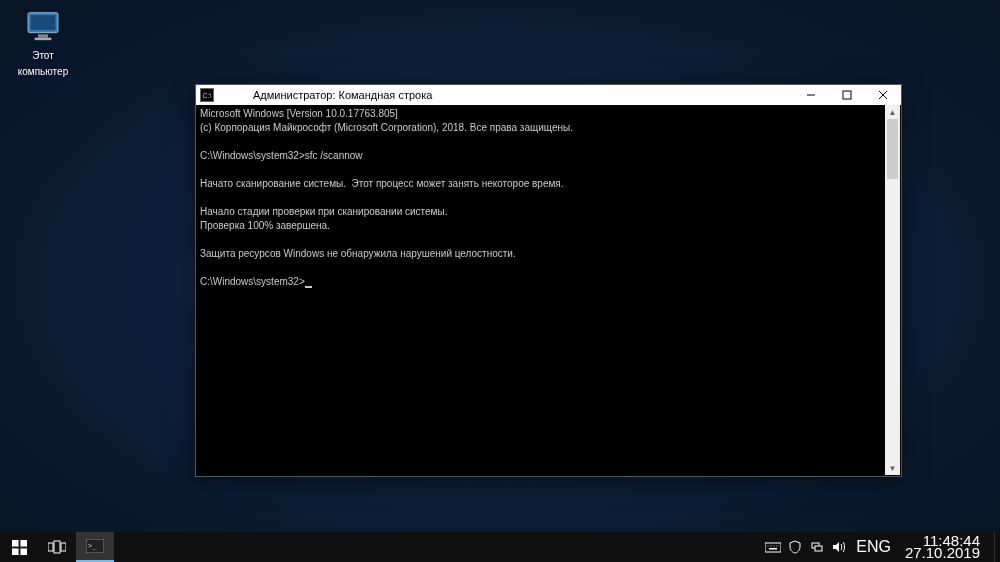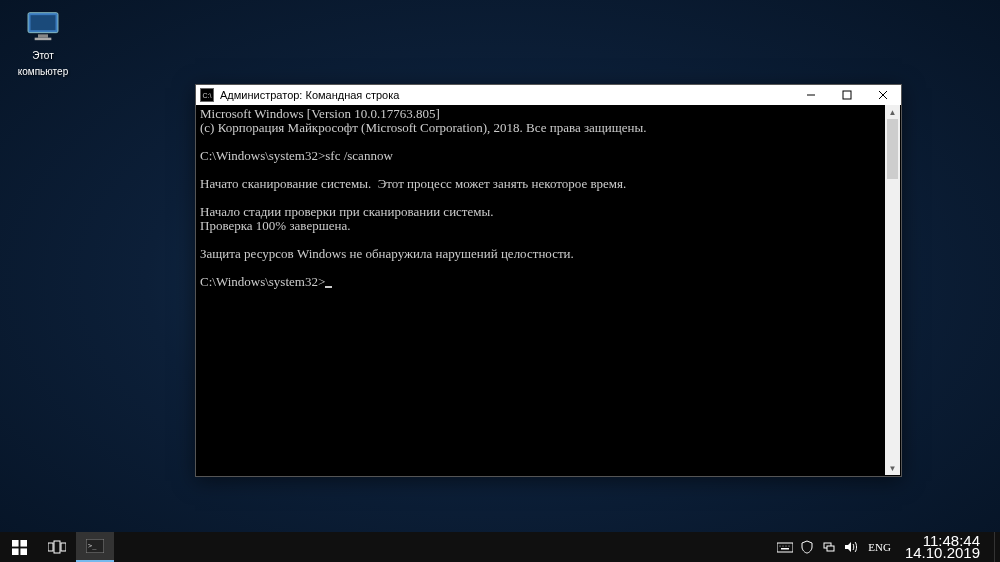--- a/index.html
+++ b/index.html
@@ -44,32 +44,32 @@
       align-items: center;
       font-size: 11px;
       color: #000;
     }
     .cmd-titlebar .cmd-icon {
       width: 14px; height: 14px; margin: 0 4px;
       background: #000; border: 1px solid #666;
       display: flex; align-items: center; justify-content: center;
       font-size: 7px; color: #ccc;
     }
-    .cmd-titlebar .title-text { flex: 1; padding-left: 2px; }
+    .cmd-titlebar .title-text { flex: 1; padding-left: 2px; margin-left: 33px; }
     .cmd-controls { display: flex; }
     .cmd-btn {
       width: 36px; height: 20px;
       display: flex; align-items: center; justify-content: center;
       font-size: 10px; cursor: pointer;
     }
     .cmd-body {
       background: #000;
       color: #ccc;
-      font-family: Liberation Serif, serif;
-      font-size: 13px;
+      font-family: Liberation Sans, sans-serif;
+      font-size: 10px;
       line-height: 14px;
       padding: 2px 4px;
       height: calc(100% - 20px);
       overflow: hidden;
       position: relative;
       white-space: pre;
     }
     .cmd-scrollbar {
       position: absolute;
       right: 1px; top: 20px; bottom: 1px; width: 15px;
@@ -108,21 +108,21 @@
     .tb-spacer { flex: 1; }
     .tray {
       display: flex; align-items: center;
       font-size: 10px; gap: 4px; padding-right: 8px;
     }
     .tray-icon {
       width: 18px; height: 30px;
       display: flex; align-items: center; justify-content: center;
       cursor: pointer;
     }
-    .tray-lang { font-size: 11px; padding: 0 4px; cursor: pointer; font-family: Liberation Serif, serif; }
+    .tray-lang { font-size: 16px; padding: 0 4px; cursor: pointer; }
     .tray-clock {
       text-align: right; font-size: 15px; line-height: 12px;
       padding: 0 6px; cursor: pointer;
     }
     .show-desktop { width: 6px; border-left: 1px solid #333; cursor: pointer; }
   </style>
 </head>
 <body>
 
 <div class="desktop">
@@ -234,17 +234,17 @@
     <div class="tray-icon">
       <svg width="14" height="14" viewBox="0 0 14 14">
           <path d="M1 5 L4 5 L7 2 L7 12 L4 9 L1 9 Z" fill="#fff"></path>
           <path d="M9 4 C10 5 10 9 9 10" fill="none" stroke="#fff" stroke-width="1"></path>
           <path d="M11 2 C13 4 13 10 11 12" fill="none" stroke="#fff" stroke-width="1"></path>
         </svg>
     </div>
     <div class="tray-lang">ENG</div>
     <div class="tray-clock">
       <div>11:48:44</div>
-      <div>14.10.2019</div>
+      <div>27.10.2019</div>
     </div>
   </div>
   <div class="show-desktop"></div>
 </div>
 
 </body></html>

